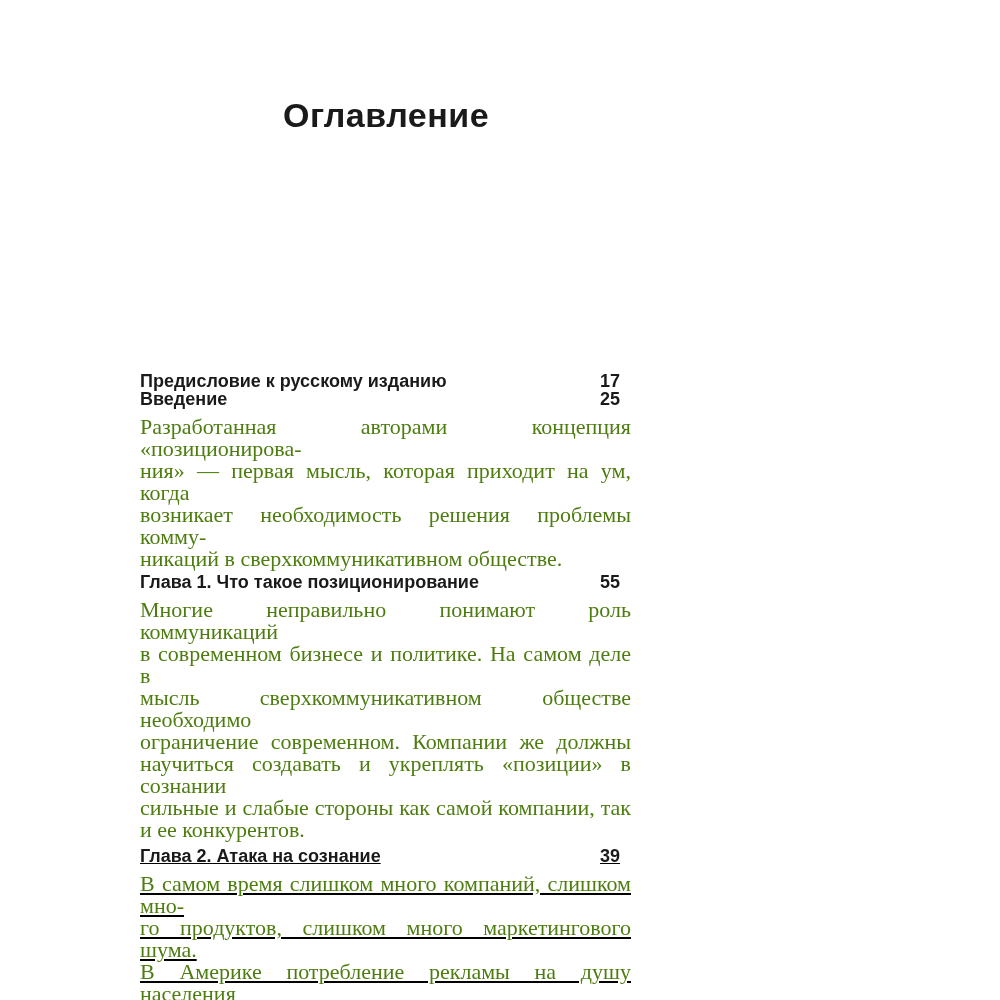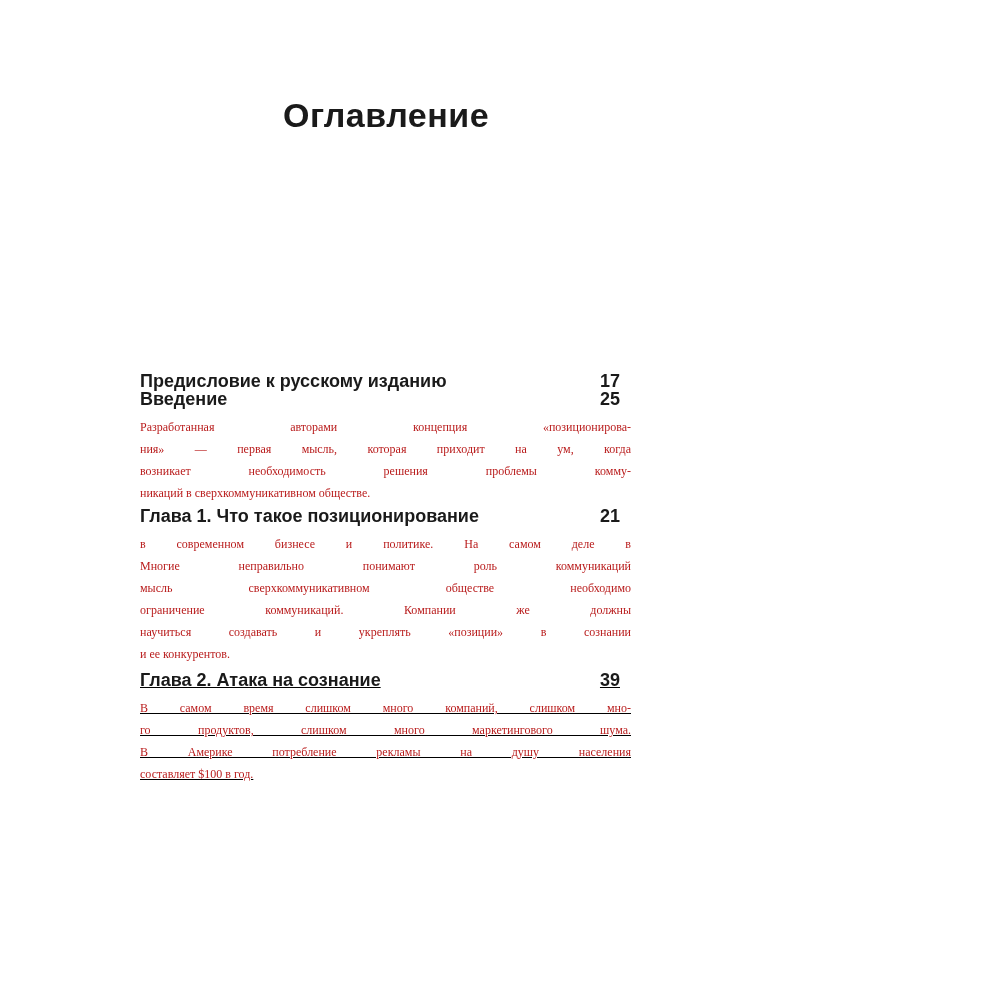--- a/index.html
+++ b/index.html
@@ -42,23 +42,23 @@
     line-height: 18px;
     color: #1a1a1a;
   }
   .entry-page {
     margin-right: 11px;
     flex: none;
   }
   .entry-desc {
     margin-top: 8px;
     font-family: "Liberation Serif", serif;
-    font-size: 12px;
+    font-size: 22px;
     line-height: 22px;
-    color: #b91c1c;
+    color: #4d7c0f;
   }
   .entry-desc .line {
     text-align: justify;
     text-align-last: justify;
   }
   .entry-desc .line.last {
     text-align-last: left;
   }
   .entry-vvedenie  { }
   .entry-glava1    { margin-top: 3px; }
@@ -89,28 +89,29 @@
           <div class="line">Разработанная авторами концепция «позиционирова-</div>
           <div class="line">ния» — первая мысль, которая приходит на ум, когда</div>
           <div class="line">возникает необходимость решения проблемы комму-</div>
           <div class="line last">никаций в сверхкоммуникативном обществе.</div>
         </div>
     </div>
 
     <div class="entry entry-glava1">
       <div class="entry-head">
         <span class="entry-title">Глава 1. Что такое позиционирование</span>
-        <span class="entry-page">21</span>
+        <span class="entry-page">55</span>
       </div>
       <div class="entry-desc">
+          <div class="line">Многие неправильно понимают роль коммуникаций</div>
           <div class="line">в современном бизнесе и политике. На самом деле в</div>
-          <div class="line">Многие неправильно понимают роль коммуникаций</div>
           <div class="line">мысль сверхкоммуникативном обществе необходимо</div>
-          <div class="line">ограничение коммуникаций. Компании же должны</div>
+          <div class="line">ограничение современном. Компании же должны</div>
           <div class="line">научиться создавать и укреплять «позиции» в сознании</div>
+          <div class="line">сильные и слабые стороны как самой компании, так</div>
           <div class="line last">и ее конкурентов.</div>
         </div>
     </div>
 
     <div class="entry entry-glava2">
       <div class="entry-head">
         <span class="entry-title">Глава 2. Атака на сознание</span>
         <span class="entry-page">39</span>
       </div>
       <div class="entry-desc">

